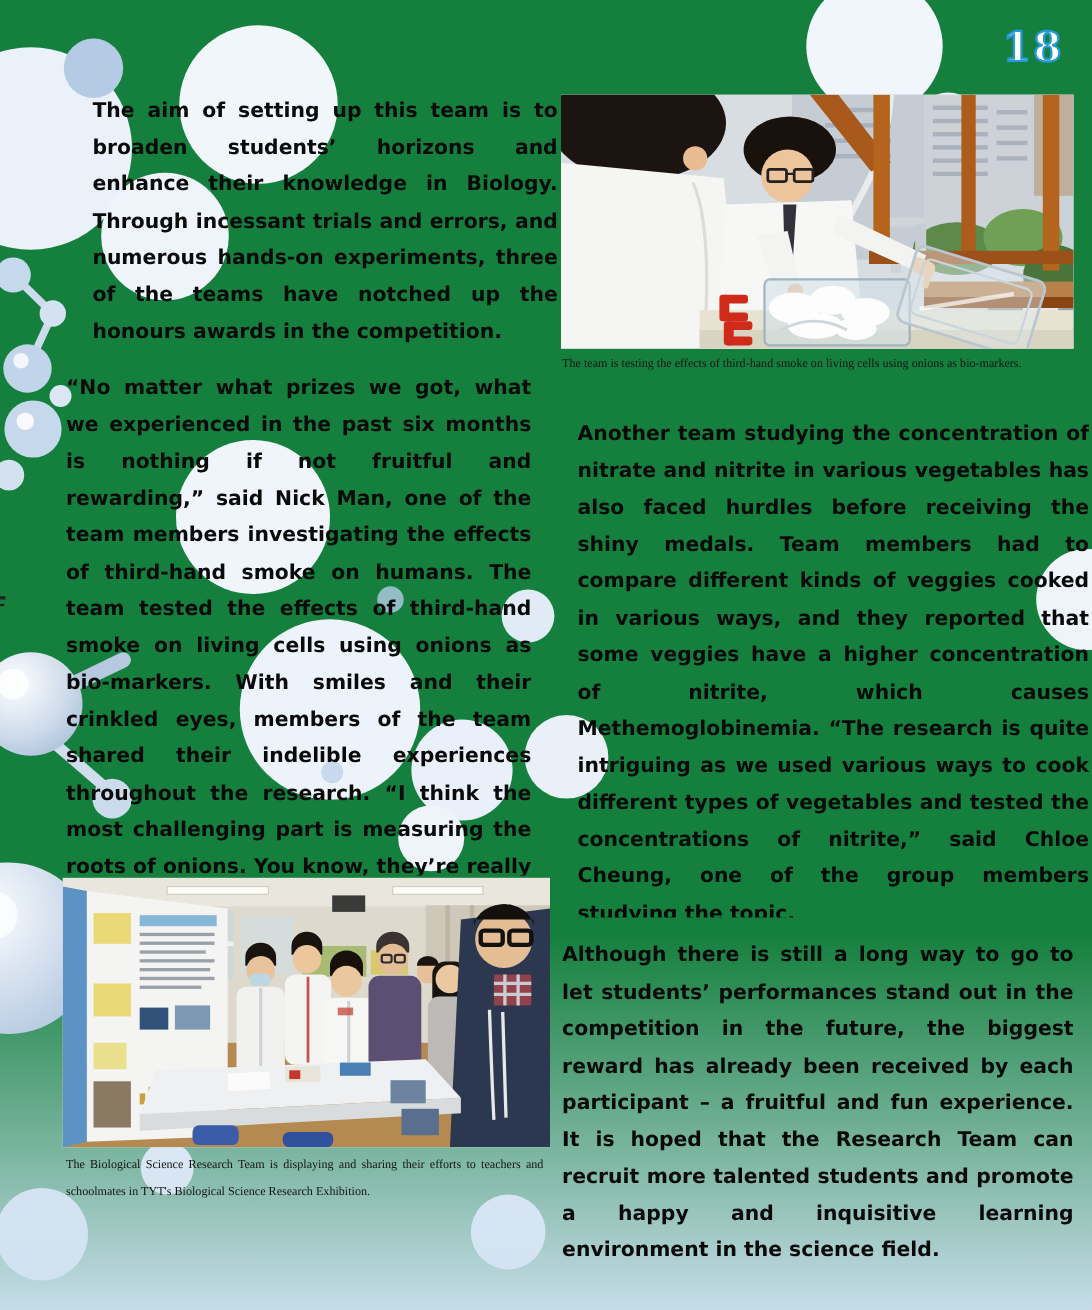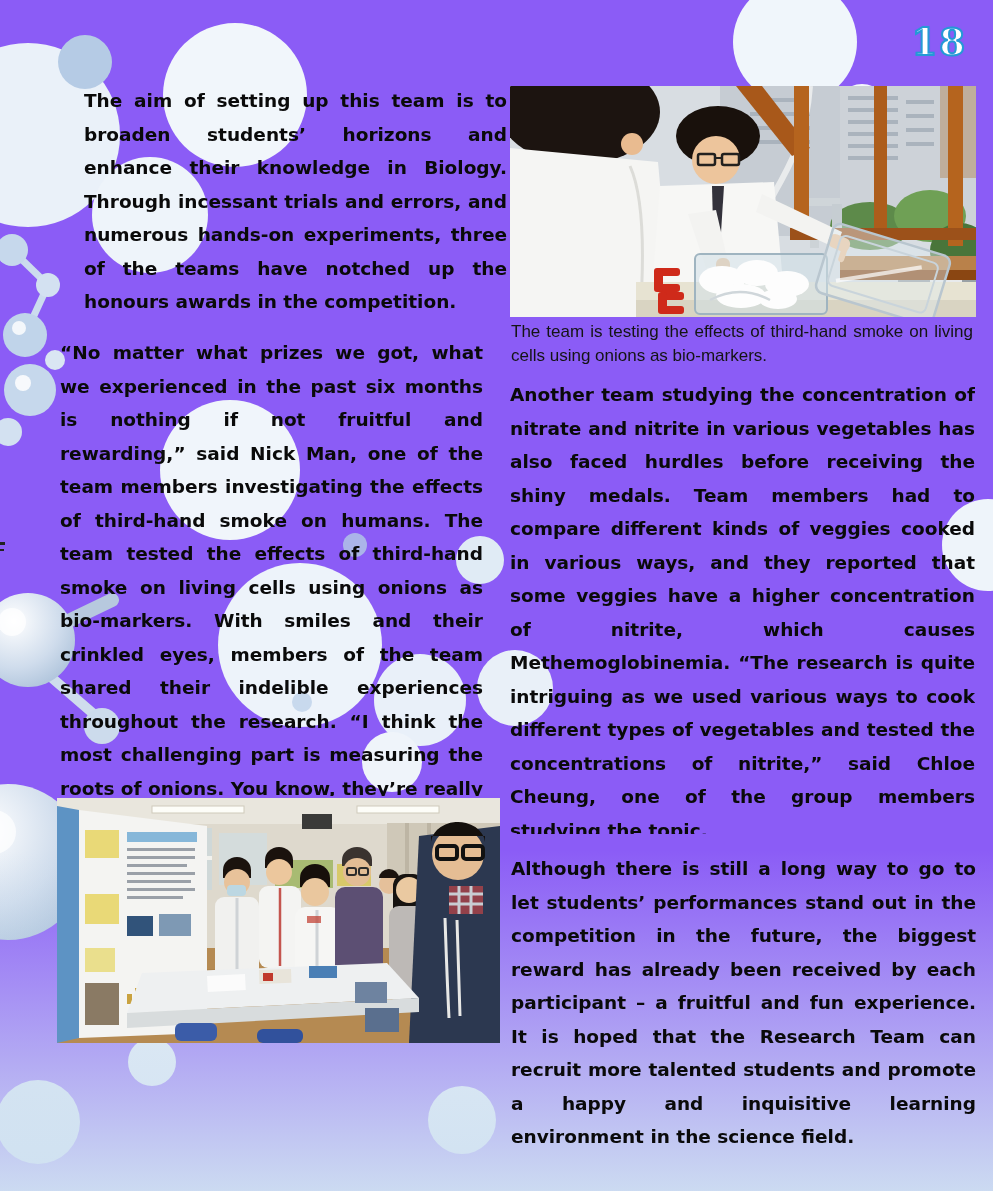--- a/index.html
+++ b/index.html
@@ -1,47 +1,47 @@
 <!DOCTYPE html>
 <html><head>
 <meta charset="utf-8">
 <style>
   html,body{margin:0;padding:0;background:#9aa0a6;}
   .page{
     position:relative; width:993px; height:1191px; margin:0 auto;
-    background:#8b5cf6; overflow:hidden;
+    background:#15803d; overflow:hidden;
     font-family:"DejaVu Sans", sans-serif;
   }
   .bg-svg{position:absolute; inset:0; width:993px; height:1191px;}
   .page-number{
     position:absolute; top:20px; right:26px;
     font-family:"DejaVu Serif", serif; font-size:37px; font-weight:bold;
     color:#ffffff; -webkit-text-stroke:2px #2599d6;
     text-shadow:0 0 1px #2599d6, 0 0 2px rgba(37,153,214,.6);
     letter-spacing:2px;
   }
   .body-par{
     position:absolute; margin:0; color:#0a0a0a;
     font-size:18.5px; line-height:33.5px; font-weight:700;
     text-align:justify; overflow:hidden; letter-spacing:0px;
   }
   #p1{top:84px; left:60px; width:423px; max-height:250px;margin-left:24px;}
   #p2{top:336px; left:60px; width:423px; max-height:460px;}
-  #p3{top:378px; left:510px; width:465px; max-height:456px;}
+  #p3{top:378px; left:525px; width:465px; max-height:456px;}
   #p4{top:836px; left:511px; width:465px; max-height:312px;margin-top:16px;}
   .photo{
     position:absolute; margin:0; overflow:hidden; background:#cfd4d8;
   }
   #photo1{top:86px; left:510px; width:466px; height:231px;}
   #photo2{top:798px; left:57px; width:443px; height:245px;}
   .photo svg{display:block;}
   .caption{
     position:absolute; margin:0; color:#141414;
-    font-family:Liberation Sans, sans-serif;
-    font-size:17px; line-height:23.5px; text-align:justify;
+    font-family:Liberation Serif, serif;
+    font-size:11px; line-height:23.5px; text-align:justify;
   }
   #cap1{top:320px; left:511px; width:462px;}
   #cap2{top:1048px; left:60px; width:434px;}
 </style>
 </head>
 <body>
 
 <div class="page">
 
   <svg class="bg-svg" viewBox="0 0 993 1191" aria-hidden="true">
@@ -313,14 +313,15 @@
         <rect x="206" y="175" width="10" height="8" fill="#c0392b"></rect>
         <rect x="252" y="168" width="28" height="12" fill="#4a7fb5"></rect>
         <rect x="298" y="184" width="32" height="21" fill="#6e83a0"></rect>
         <rect x="308" y="210" width="34" height="24" fill="#5a6f8e"></rect>
         <rect x="118" y="225" width="42" height="18" rx="6" fill="#3b5ca8"></rect>
         <rect x="200" y="231" width="46" height="14" rx="6" fill="#31519c"></rect>
       </g>
     </svg>
   </figure>
 
+  <p class="caption" id="cap2">The Biological Science Research Team is displaying and sharing their efforts to teachers and schoolmates in TYT's Biological Science Research Exhibition.</p>
 
 </div>
 
 </body></html>

